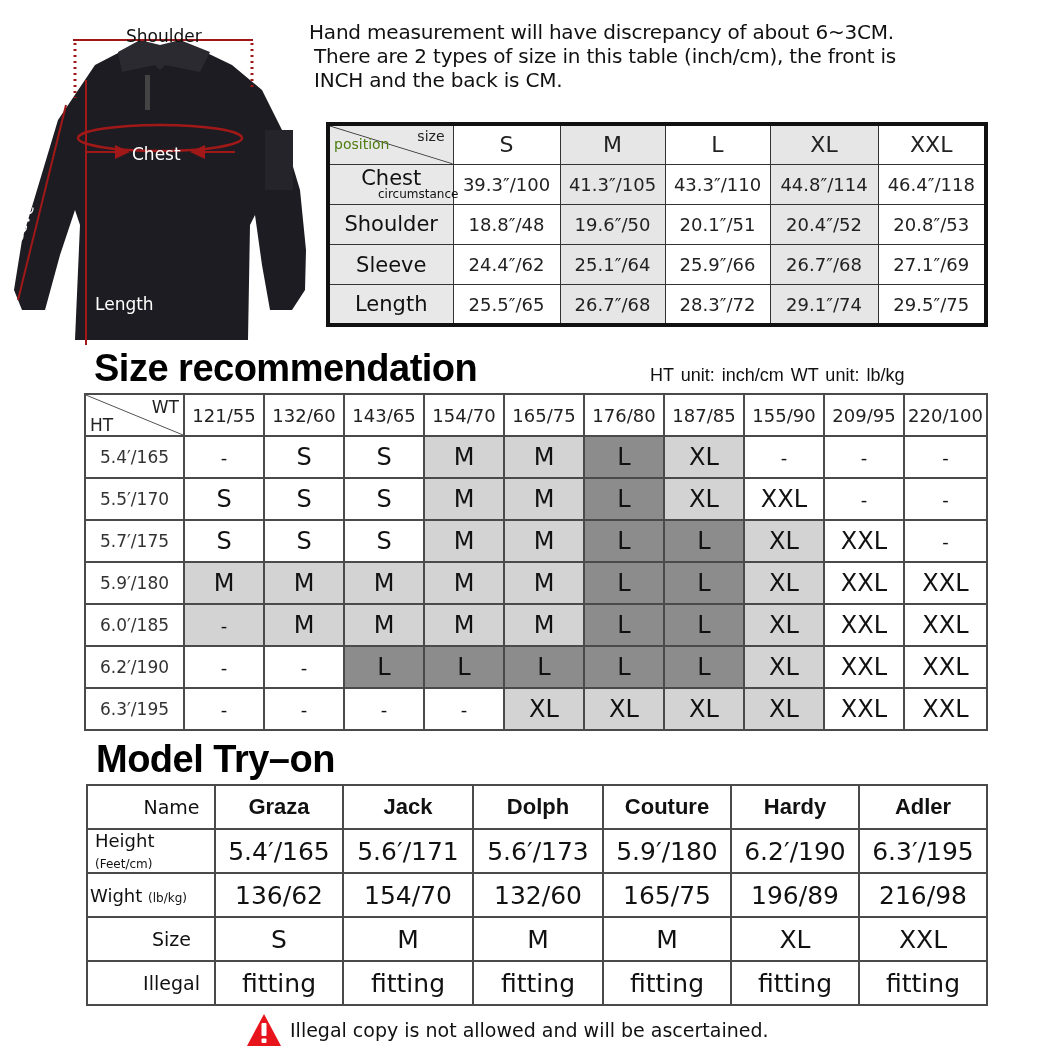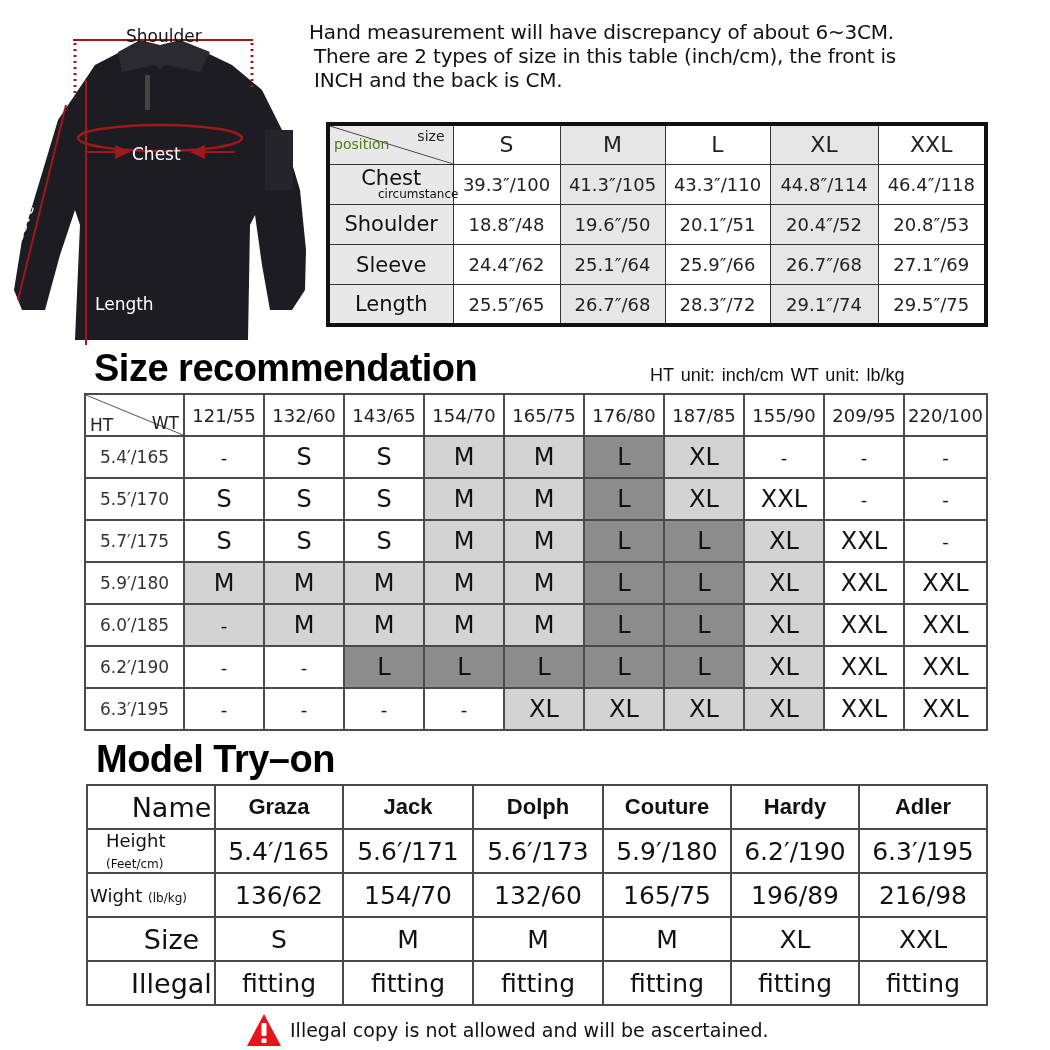--- a/index.html
+++ b/index.html
@@ -43,29 +43,29 @@
   
   .rec { position: absolute; left: 84px; top: 393px; width: 902px; border-collapse: collapse; table-layout: fixed; border: 2.5px solid #444; }
   .rec td { border: 2px solid #4a4a4a; text-align: center; vertical-align: middle; height: 42px; font-size: 24px; color: #111; padding: 0; }
   .rec tr.hdr td { height: 42px; font-size: 18px; font-family: "DejaVu Sans", sans-serif; color: #222; }
   .rec td.ht { font-size: 17px; color: #333; }
   .rec td.c-w { background: #ffffff; }
   .rec td.c-l { background: #d3d3d3; }
   .rec td.c-d { background: #8c8c8c; }
   .rec td.dash { font-size: 18px; }
   .rec .diag2 { position: relative; }
-  .rec .diag2 .dt { position: absolute; right: 4px; top: 2px; font-size: 17px; margin-top: 16px; }
+  .rec .diag2 .dt { position: absolute; right: 4px; top: 2px; font-size: 17px; }
   .rec .diag2 .db { position: absolute; left: 4px; bottom: 0px; font-size: 17px; }
 
   
   .model { position: absolute; left: 86px; top: 784px; width: 900px; border-collapse: collapse; table-layout: fixed; border: 2px solid #444; }
   .model td { border: 2px solid #4a4a4a; text-align: center; vertical-align: middle; height: 44px; font-size: 25px; color: #111; padding: 0; }
-  .model td.lab { font-size: 27px; padding-left: 41px; }
+  .model td.lab { font-size: 19px; padding-left: 41px; }
   .model td.name { font-family: "Liberation Sans", sans-serif; font-weight: bold; font-size: 22px; }
-  .model td.small-lab { font-size: 18px; text-align: left; padding-left: 18px; }
+  .model td.small-lab { font-size: 18px; text-align: left; padding-left: 7px; }
 
   
   .footer { position: absolute; left: 246px; top: 1013px; height: 34px; display: flex; align-items: center; gap: 8px; font-family: "DejaVu Sans", sans-serif; font-size: 19px; color: #111; }
   .warn-icon { width: 36px; height: 34px; display: block; }
 </style>
 </head>
 <body>
 
 <div class="shirt-wrap">
   <svg viewBox="0 0 320 335">

